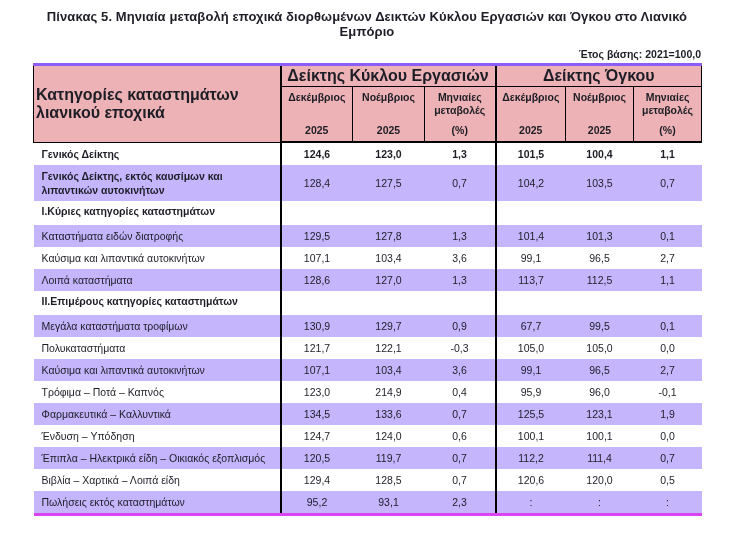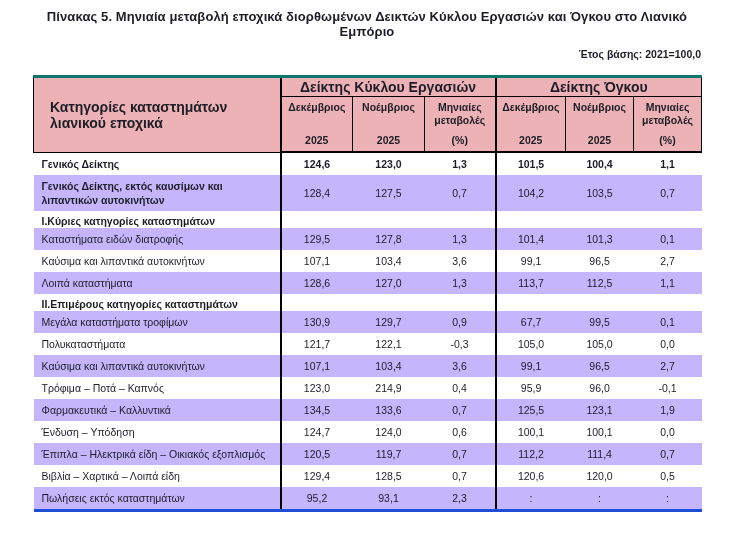--- a/index.html
+++ b/index.html
@@ -15,39 +15,39 @@
     font-size: 13px;
     font-weight: bold;
     color: #1d1d26;
     margin-bottom: 9px;
     letter-spacing: 0.1px;
   }
   .base-year {
     text-align: right;
     font-size: 10.5px;
     font-weight: bold;
-    margin-bottom: 15px;
+    margin-bottom: 3px;
   }
 
   table {
     border-collapse: collapse;
     table-layout: fixed;
     width: 668px;
     font-size: 10.5px;
   }
 
   
   thead th {
     background: #ecb2b6;
     border: 1px solid #000;
     font-weight: bold;
     color: #1d1d26;
     vertical-align: middle;
   }
-  tr.group-row th { border-top: 3px solid #0f766e; height: 16px; font-size: 14px; padding: 1px 16px; }
+  tr.group-row th { border-top: 3px solid #8b5cf6; height: 16px; font-size: 16px; padding: 1px 2px; }
   th.cat-header { text-align: left; padding: 2px 8px; font-size: 10.5px; }
   tr.sub-row th { border-bottom: 2px solid #000; height: 54px; padding: 4px 2px; }
   .subcell {
     display: flex;
     flex-direction: column;
     justify-content: space-between;
     align-items: center;
     min-height: 46px;
     line-height: 13px;
   }
@@ -57,24 +57,24 @@
   tbody td {
     padding: 4px 6px;
     line-height: 14px;
     vertical-align: middle;
     color: #1d1d26;
   }
   tbody td.cat { text-align: left; padding-left: 8px; padding-right: 10px; }
   tbody td.val { text-align: center; }
   tbody td.gdiv { border-left: 2px solid #000; }
   tbody tr.shade { background: #c4b5fd; }
-  tbody tr.section-row td { font-weight: bold; padding-top: 3px; padding-bottom: 0; }
+  tbody tr.section-row td { font-weight: bold; padding-top: 3px; padding-bottom: 7px; }
   tbody tr.bold-label td.cat { font-weight: bold; }
   tbody tr.bold-values td.val { font-weight: bold; }
-  tbody tr:last-child td { border-bottom: 3px solid #1d4ed8; }
+  tbody tr:last-child td { border-bottom: 3px solid #d946ef; }
 
   .footnotes { margin-top: 8px; font-size: 9.5px; line-height: 15px; }
   .footnote-italic { font-style: italic; }
 </style>
 </head>
 <body>
 
 <div class="page">
 
   <div class="title">Πίνακας 5. Μηνιαία μεταβολή εποχικά διορθωμένων Δεικτών Κύκλου Εργασιών και Όγκου στο Λιανικό Εμπόριο</div>

